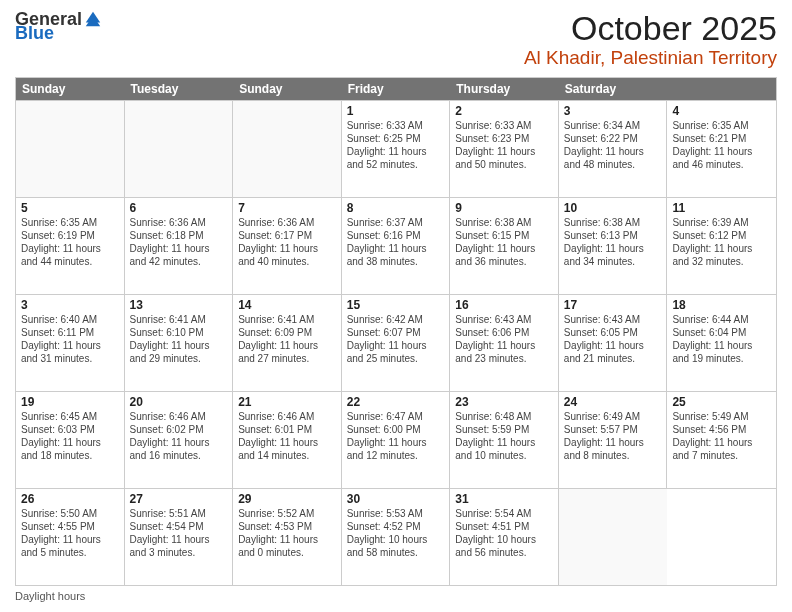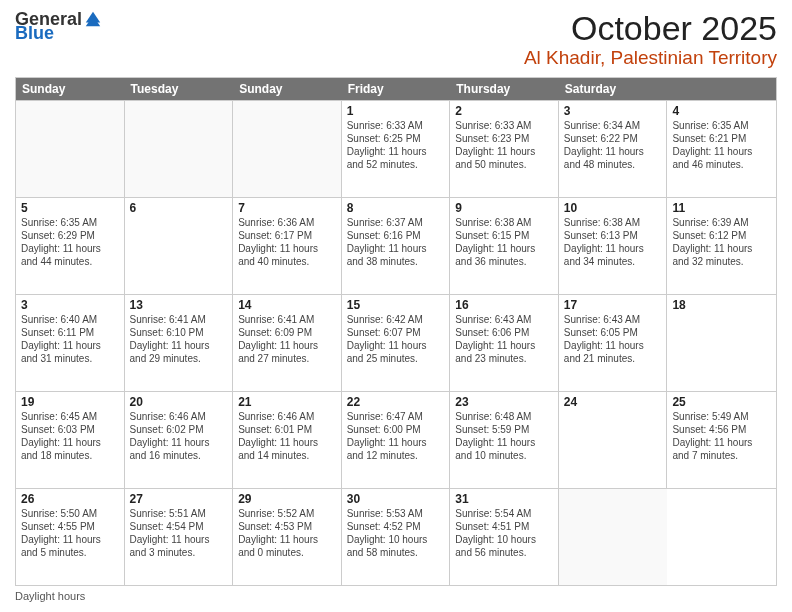--- a/index.html
+++ b/index.html
@@ -178,26 +178,30 @@
             <div class="cell-info">Sunrise: 6:35 AM
 Sunset: 6:21 PM
 Daylight: 11 hours
 and 46 minutes.</div>
           </div>
         </div>
         <div class="calendar-row">
           <div class="calendar-cell">
             <span class="cell-day">5</span>
             <div class="cell-info">Sunrise: 6:35 AM
-Sunset: 6:29 PM
+Sunset: 6:19 PM
 Daylight: 11 hours
 and 44 minutes.</div>
           </div>
           <div class="calendar-cell">
             <span class="cell-day">6</span>
+            <div class="cell-info">Sunrise: 6:36 AM
+Sunset: 6:18 PM
+Daylight: 11 hours
+and 42 minutes.</div>
           </div>
           <div class="calendar-cell">
             <span class="cell-day">7</span>
             <div class="cell-info">Sunrise: 6:36 AM
 Sunset: 6:17 PM
 Daylight: 11 hours
 and 40 minutes.</div>
           </div>
           <div class="calendar-cell">
             <span class="cell-day">8</span>
@@ -266,20 +270,24 @@
           </div>
           <div class="calendar-cell">
             <span class="cell-day">17</span>
             <div class="cell-info">Sunrise: 6:43 AM
 Sunset: 6:05 PM
 Daylight: 11 hours
 and 21 minutes.</div>
           </div>
           <div class="calendar-cell">
             <span class="cell-day">18</span>
+            <div class="cell-info">Sunrise: 6:44 AM
+Sunset: 6:04 PM
+Daylight: 11 hours
+and 19 minutes.</div>
           </div>
         </div>
         <div class="calendar-row">
           <div class="calendar-cell">
             <span class="cell-day">19</span>
             <div class="cell-info">Sunrise: 6:45 AM
 Sunset: 6:03 PM
 Daylight: 11 hours
 and 18 minutes.</div>
           </div>
@@ -306,20 +314,24 @@
           </div>
           <div class="calendar-cell">
             <span class="cell-day">23</span>
             <div class="cell-info">Sunrise: 6:48 AM
 Sunset: 5:59 PM
 Daylight: 11 hours
 and 10 minutes.</div>
           </div>
           <div class="calendar-cell">
             <span class="cell-day">24</span>
+            <div class="cell-info">Sunrise: 6:49 AM
+Sunset: 5:57 PM
+Daylight: 11 hours
+and 8 minutes.</div>
           </div>
           <div class="calendar-cell">
             <span class="cell-day">25</span>
             <div class="cell-info">Sunrise: 5:49 AM
 Sunset: 4:56 PM
 Daylight: 11 hours
 and 7 minutes.</div>
           </div>
         </div>
         <div class="calendar-row">

